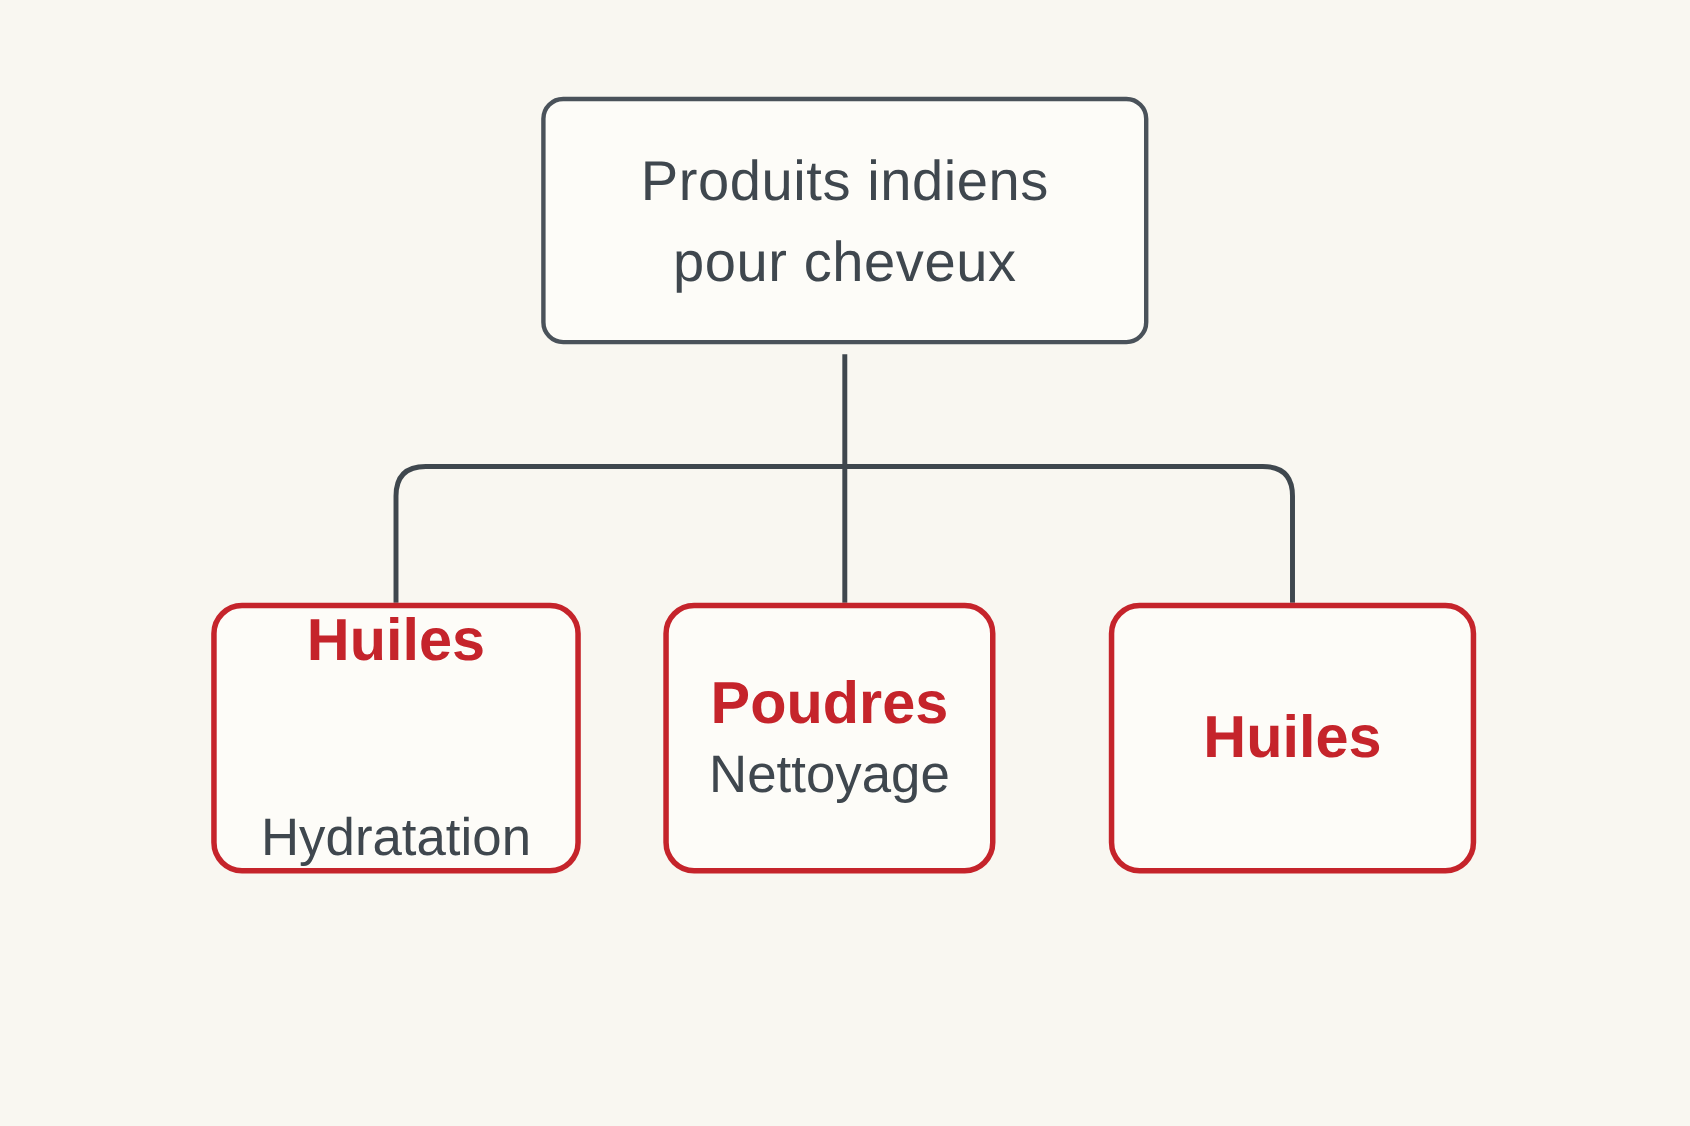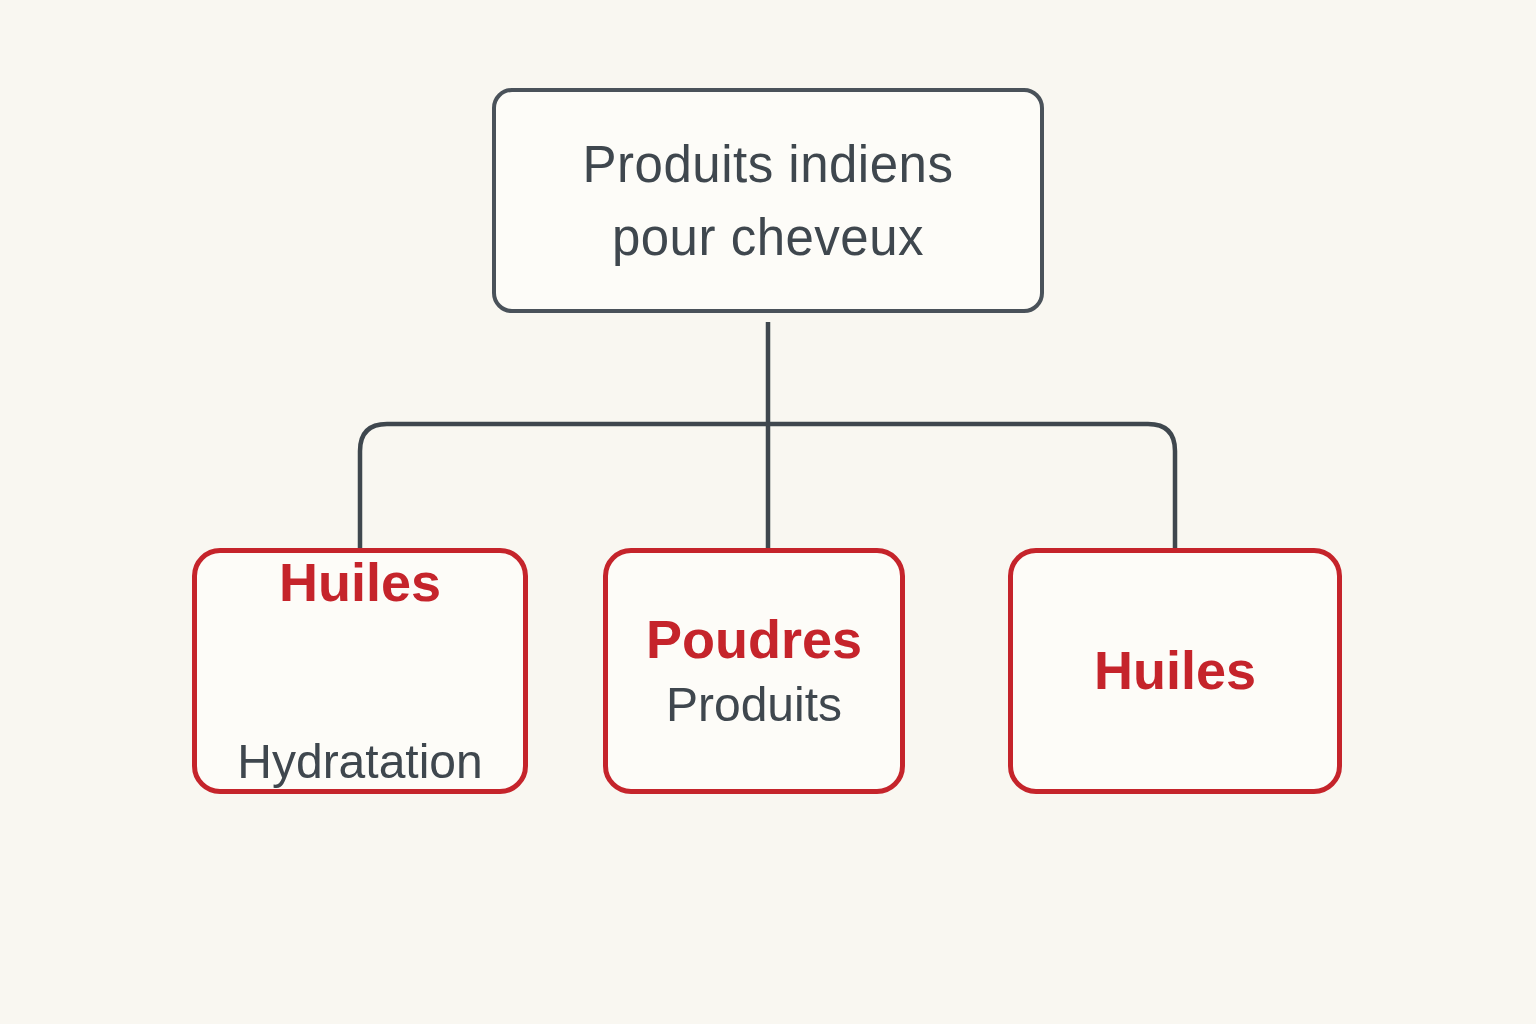--- a/index.html
+++ b/index.html
@@ -84,20 +84,20 @@
     <div class="root-title">Produits indiens pour cheveux</div>
   </div>
 
   <div class="node node-child node-child-0">
     <div class="child-title">Huiles</div>
     <div class="child-subtitle">Hydratation</div>
   </div>
 
   <div class="node node-child node-child-1">
     <div class="child-title">Poudres</div>
-    <div class="child-subtitle">Produits</div>
+    <div class="child-subtitle">Nettoyage</div>
   </div>
 
   <div class="node node-child node-child-2">
     <div class="child-title">Huiles</div>
   </div>
 
 </div>
 
 </body></html>

